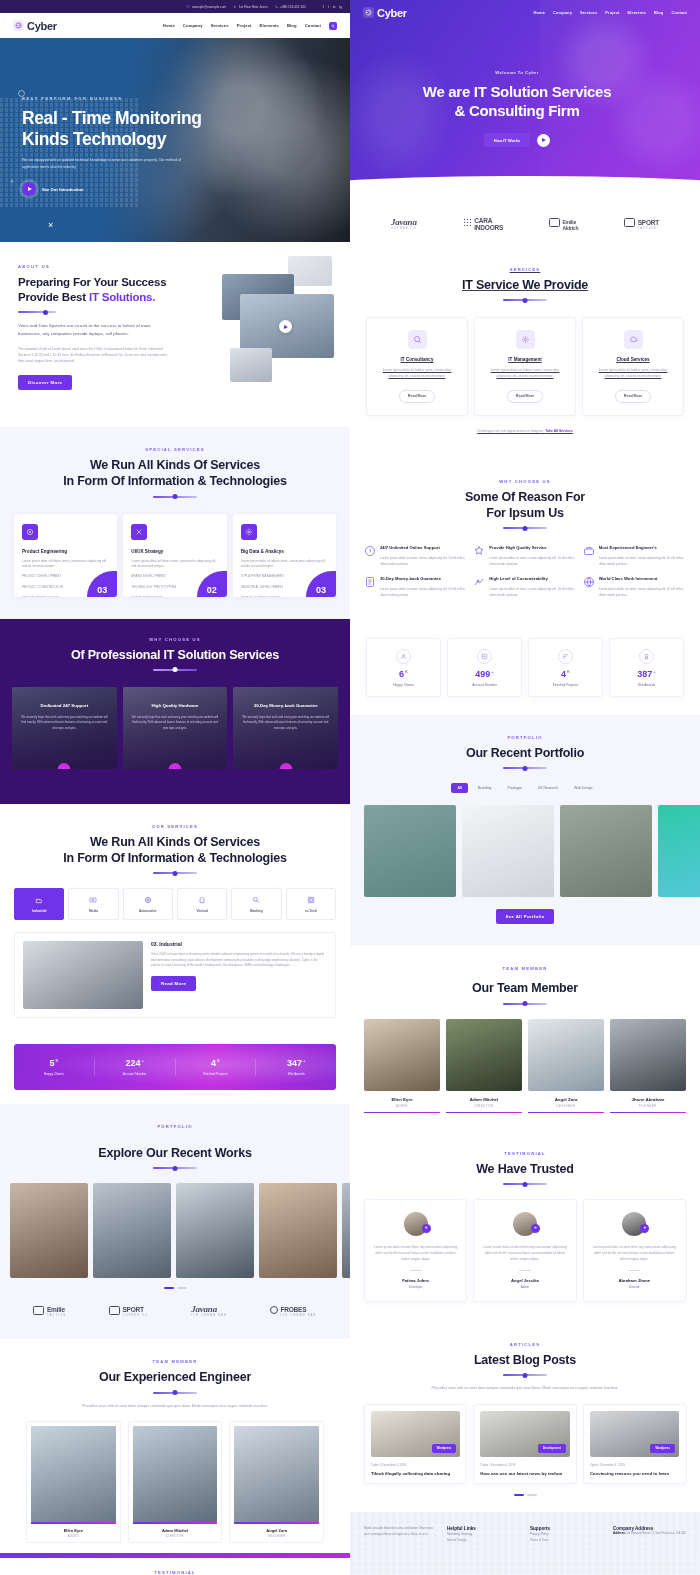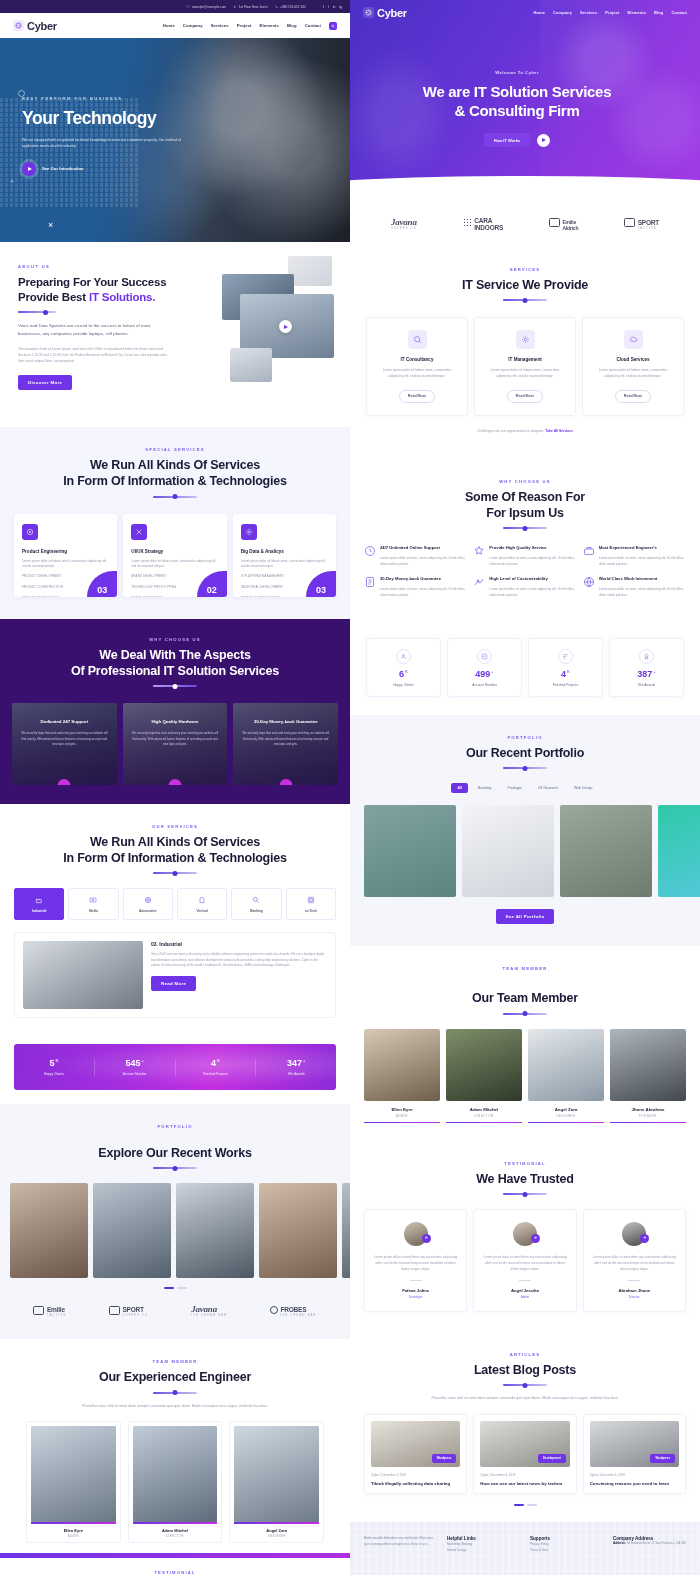--- a/index.html
+++ b/index.html
@@ -105,21 +105,21 @@
   .about .btn-purple{margin-top:10px;}
   .ab-img{position:absolute;border-radius:2px;background:#e6e9ef;overflow:hidden;}
   .ab-img.one{right:18px;top:14px;width:44px;height:30px;background:linear-gradient(145deg,#e8e9ee,#cfd3db);}
   .ab-img.two{right:56px;top:32px;width:72px;height:46px;background:linear-gradient(145deg,#8fa3b8,#4b5c70);}
   .ab-img.three{right:16px;top:52px;width:94px;height:64px;background:linear-gradient(160deg,#b9c6d4,#6d7f93);}
   .ab-img.four{right:78px;top:106px;width:42px;height:34px;background:linear-gradient(160deg,#dde1e8,#a9b2bf);}
   .ab-play{position:absolute;right:58px;top:78px;width:13px;height:13px;border-radius:50%;background:#fff;display:flex;align-items:center;justify-content:center;box-shadow:0 1px 4px rgba(0,0,0,.2);}
   .ab-play i{width:0;height:0;border-left:4px solid #6b33d8;border-top:2.4px solid transparent;border-bottom:2.4px solid transparent;margin-left:1.5px;display:block;}
 
   
-  .svc{padding:22px 16px 26px;background:#fff;}
+  .svc{padding:22px 16px 26px;background:#fff;text-decoration:underline;}
   .svc-cards{display:flex;gap:6px;margin-top:16px;}
   .svc-card{flex:1;background:#fff;border:1px solid #f0eef9;border-radius:3px;padding:12px 8px;text-align:center;box-shadow:0 1px 5px rgba(90,70,180,.05);}
   .svc-ico{width:19px;height:19px;border-radius:4px;background:#efeafd;margin:0 auto;display:flex;align-items:center;justify-content:center;}
   .svc-ico svg{width:9px;height:9px;}
   .svc-t{font-size:4.6px;font-weight:700;color:#22223d;margin-top:8px;}
   .svc-p{font-size:3.3px;line-height:1.8;color:#9a9ab0;margin-top:6px;}
   .svc-more{margin-top:8px;}
   .svc-foot{font-size:3.4px;color:#9a9ab0;text-align:center;margin-top:13px;}
   .svc-foot b{color:#7033e8;}
 
@@ -330,21 +330,22 @@
 
   <div class="heroL">
     <div class="photo"></div>
     <div class="ovl"></div>
     <div class="world"></div>
     <div class="dot-deco"></div>
     <div class="plus-deco">+</div>
     <div class="hero-inner">
       <div class="hero-kicker">BEST PERFORM FOR BUSINESS</div>
       <div class="hero-h1">
-        <div>Your Technology</div>
+        <div>Real - Time Monitoring</div>
+        <div>Kinds Technology</div>
       </div>
       <div class="hero-p">We are equipped with an updated technical knowledge to serve our customers properly. Our method of application meets also the industry.</div>
       <div class="hero-cta">
         <span class="play-btn">
               <i></i>
             </span>
         <span>See Our Introduction</span>
       </div>
     </div>
     <div class="hero-x">×</div>
@@ -417,21 +418,20 @@
         <div class="spec-li">INDUSTRIAL DEVELOPMENT</div>
         <div class="spec-li">STRATEGY BRIEF ESSAYS</div>
         <div class="spec-num">03</div>
       </div>
     </div>
   </div>
 
   <div class="aspects">
     <div class="sub-label">WHY CHOOSE US</div>
     <div class="sec-title" style="margin-top:5px">
-      <div>We Deal With The Aspects</div>
       <div>Of Professional IT Solution Services</div>
     </div>
     <div class="divider"></div>
     <div class="asp-cards">
       <div class="asp-card">
         <div class="bg" style="background:linear-gradient(145deg,#6d7f93,#2d3a4a)"></div>
         <div class="sh"></div>
         <div class="ct">
           <div class="asp-t">Dedicated 247 Support</div>
           <div class="asp-p">We sincerely hope that each and every year enriching our website will find exactly. With advanced launce features of activating account and new topic and gets.</div>
@@ -519,21 +519,21 @@
   </div>
 
   <div class="gcnt">
     <div class="veil"></div>
     <div class="gcnt-row">
       <div class="gcnt-i">
         <div class="gcnt-n"><span>5</span><sup>K</sup></div>
         <div class="gcnt-l">Happy Clients</div>
       </div>
       <div class="gcnt-i">
-        <div class="gcnt-n"><span>545</span><sup>+</sup></div>
+        <div class="gcnt-n"><span>224</span><sup>+</sup></div>
         <div class="gcnt-l">Account Number</div>
       </div>
       <div class="gcnt-i">
         <div class="gcnt-n"><span>4</span><sup>K</sup></div>
         <div class="gcnt-l">Finished Projects</div>
       </div>
       <div class="gcnt-i">
         <div class="gcnt-n"><span>347</span><sup>+</sup></div>
         <div class="gcnt-l">Win Awards</div>
       </div>
@@ -837,21 +837,21 @@
       <div class="pf-img" style="background:linear-gradient(160deg,#7fa3a0,#5d8481)"></div>
       <div class="pf-img" style="background:linear-gradient(160deg,#f3f4f6,#cfd3da)"></div>
       <div class="pf-img" style="background:linear-gradient(160deg,#9aa89b,#6e7c70)"></div>
       <div class="pf-img" style="background:linear-gradient(160deg,#2fc9a8,#59c8e0)"></div>
     </div>
     <div class="pf-more"><a class="btn-purple">See All Portfolio</a></div>
   </div>
 
   <div class="team">
     <div class="sub-label">TEAM MEMBER</div>
-    <div class="sec-title" style="margin-top:19px">Our Team Member</div>
+    <div class="sec-title" style="margin-top:9px">Our Team Member</div>
     <div class="divider"></div>
     <div class="team-row">
       <div class="tm">
         <div class="tm-img" style="background:linear-gradient(160deg,#d8c9b6,#6e5f4d)"></div>
         <div class="tm-n">Ellen Eyre</div>
         <div class="tm-r">ADMIN</div>
         <div class="tm-bar"></div>
       </div>
       <div class="tm">
         <div class="tm-img" style="background:linear-gradient(160deg,#7d8f6a,#30392a)"></div>

